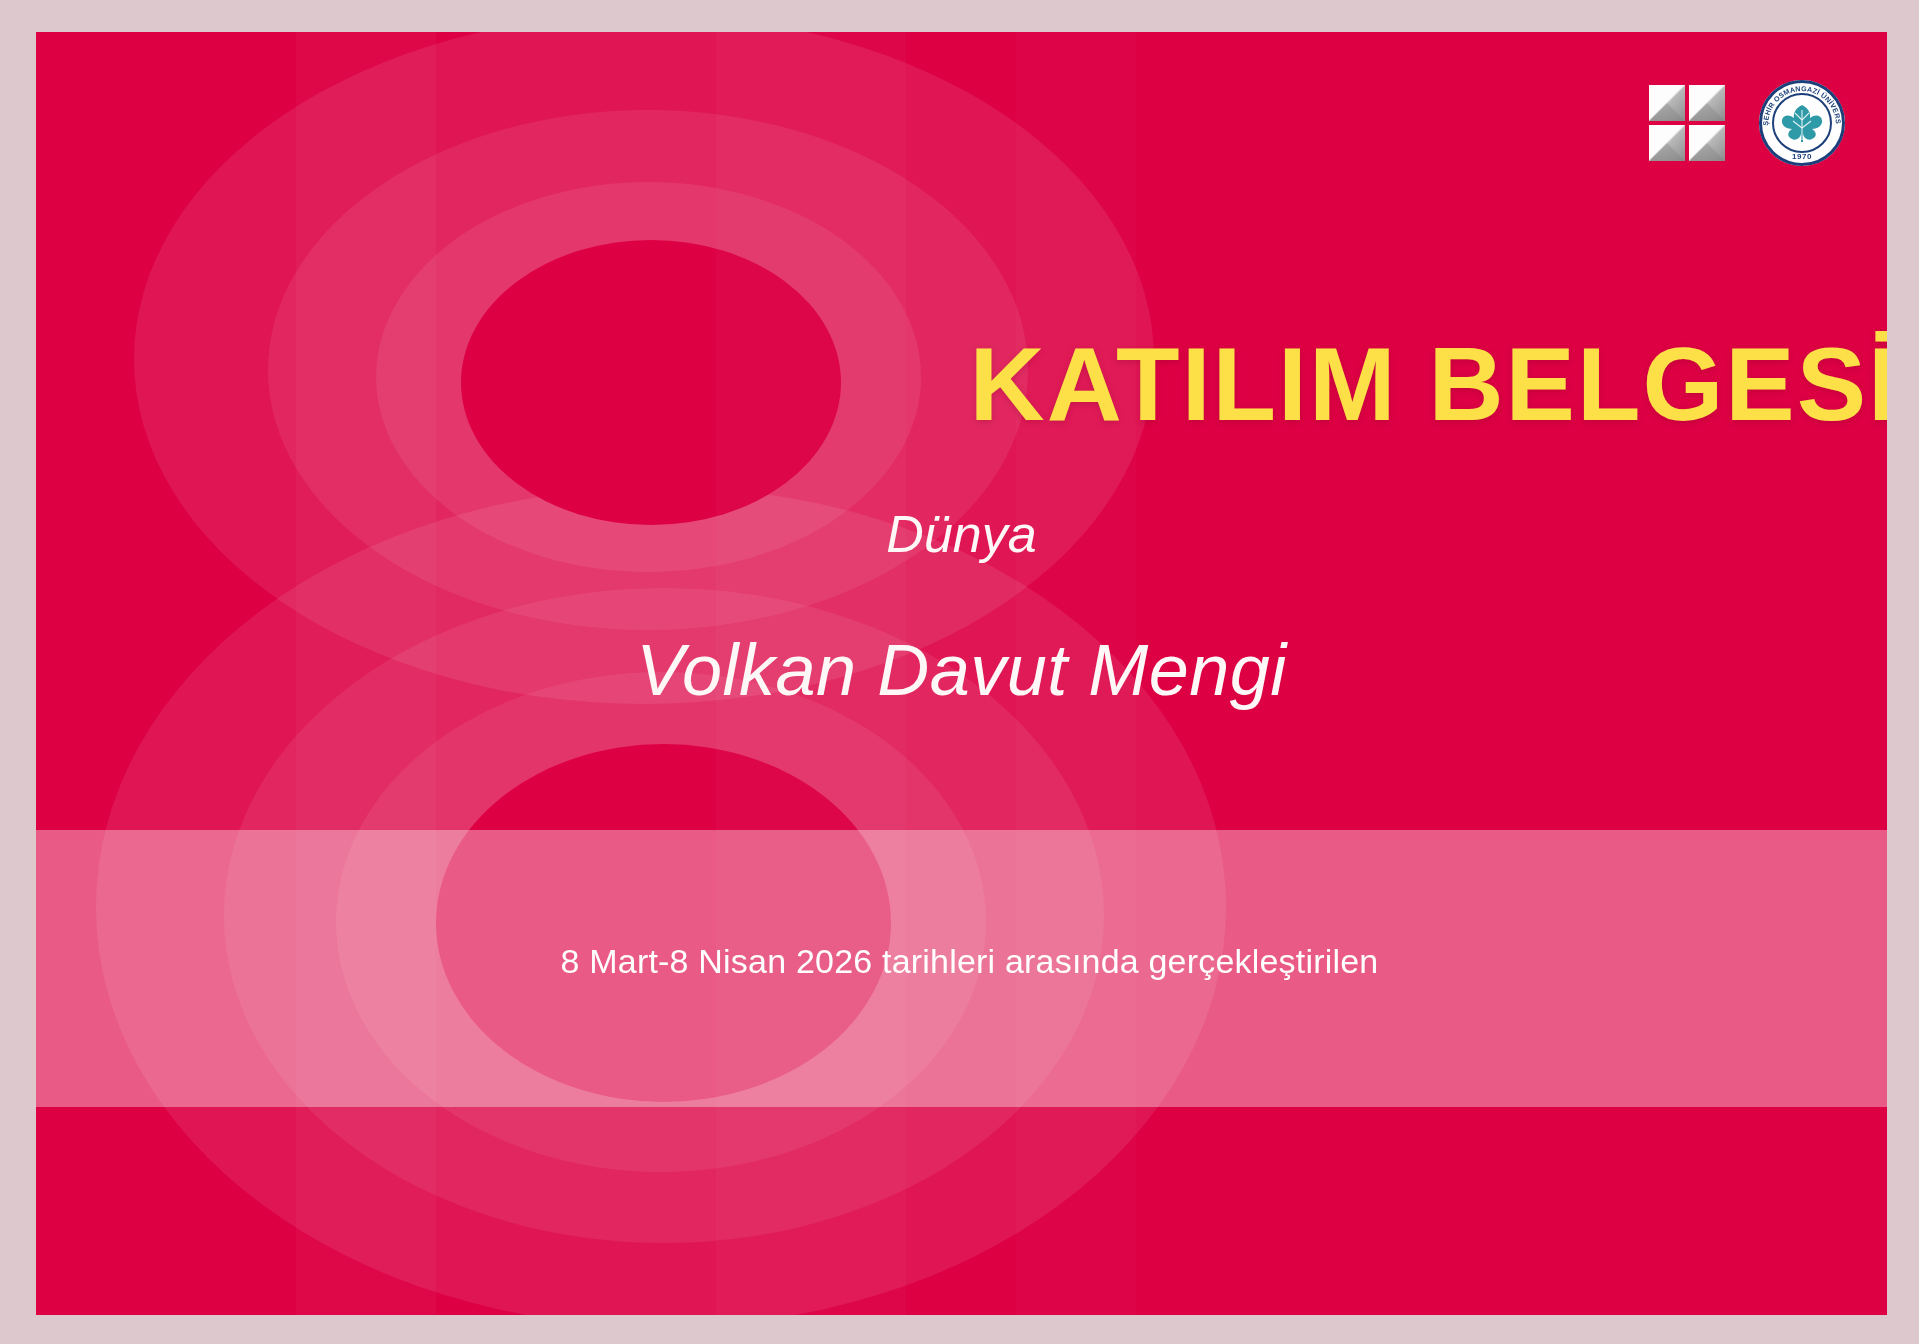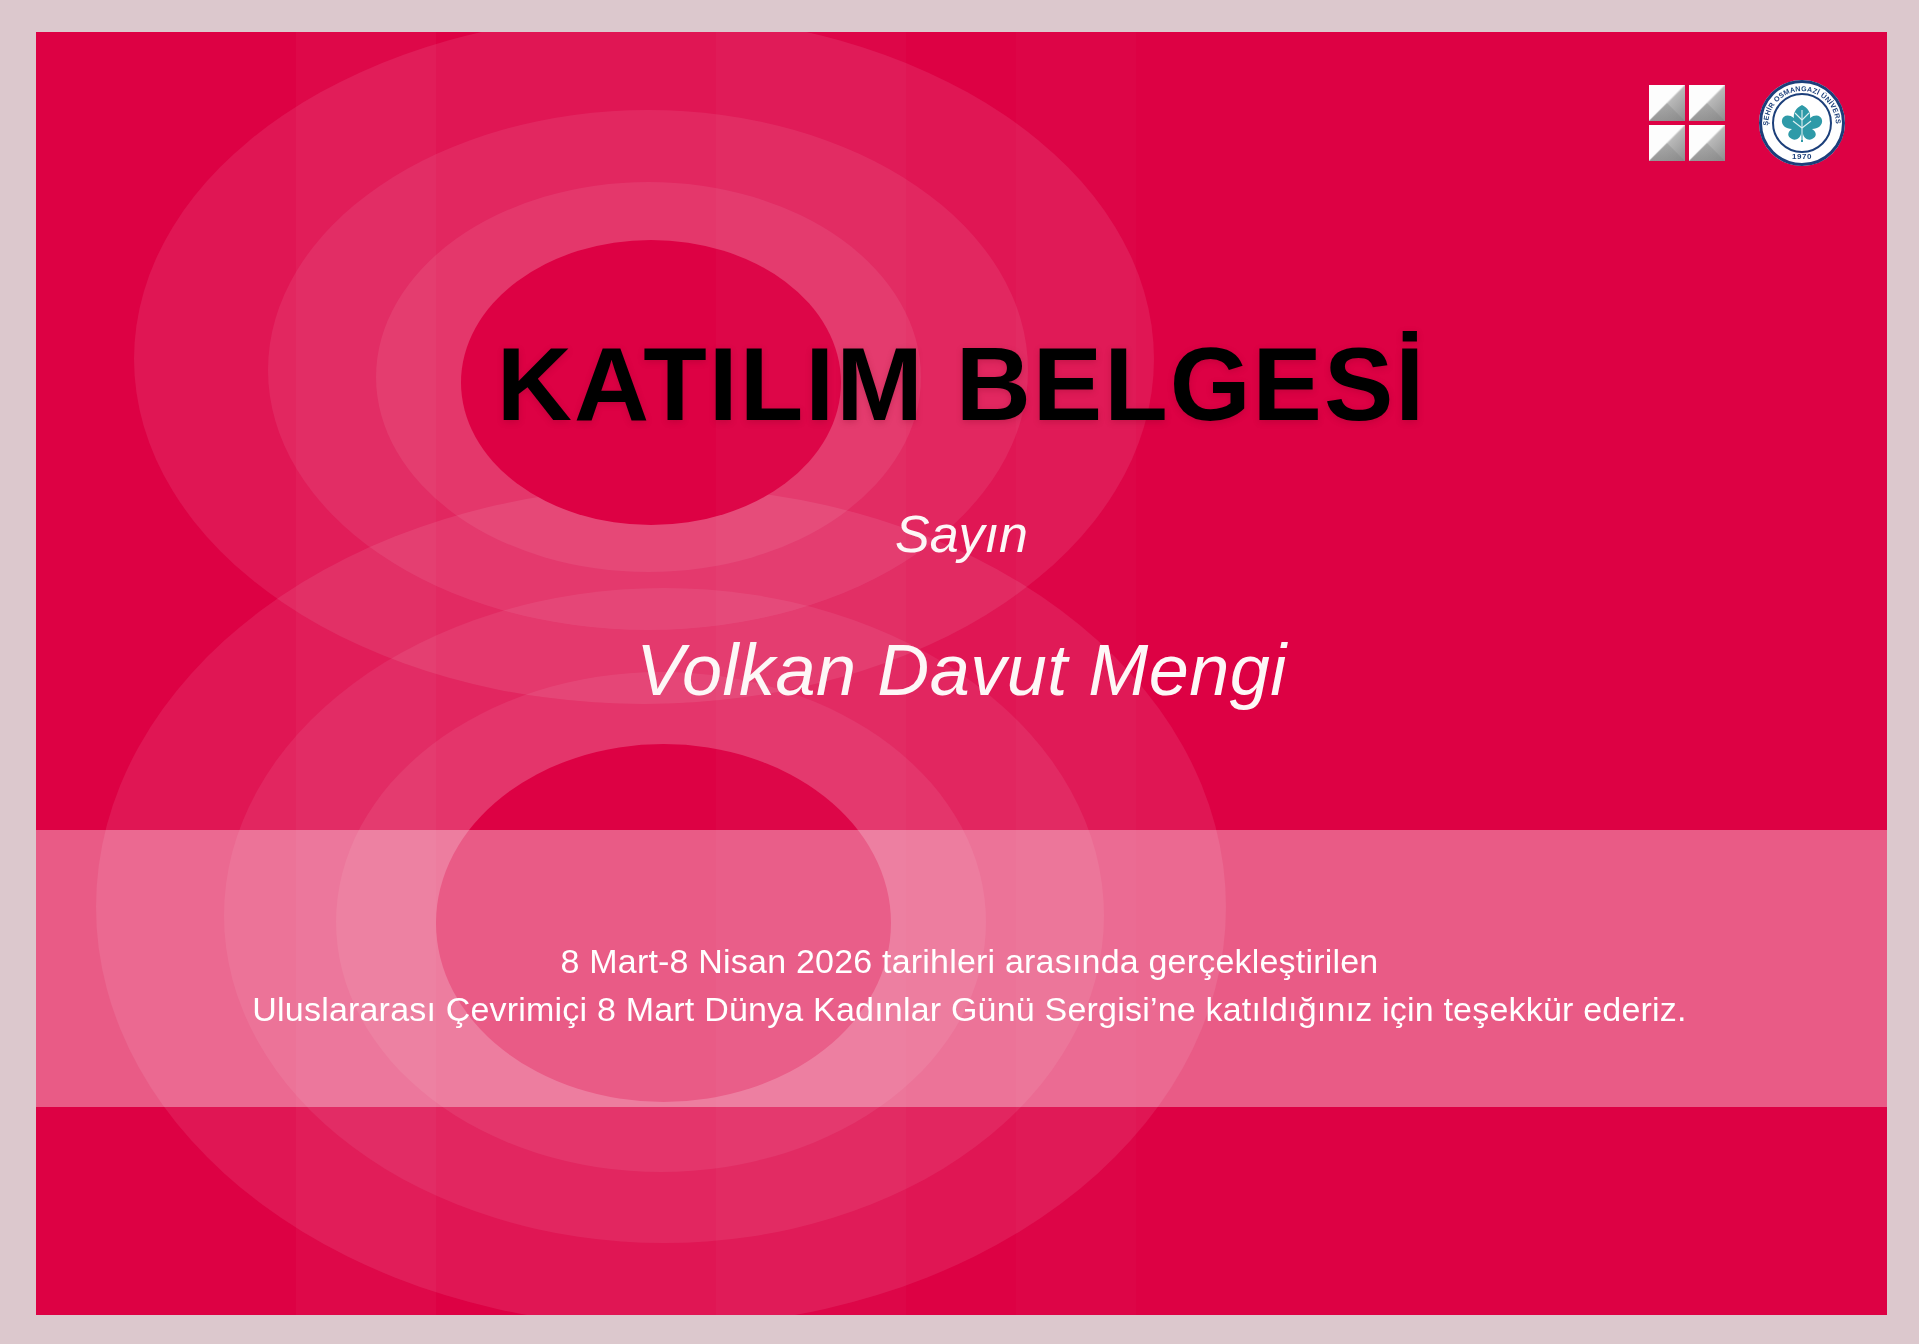--- a/index.html
+++ b/index.html
@@ -146,28 +146,29 @@
     position: absolute;
     left: 0;
     top: 0;
     width: 100%;
     text-align: center;
     color: #ffffff;
   }
 
   .title {
     position: absolute;
-    left: 0; width: 100%;
+    left: 12px; width: 100%;
     top: 300px;
     font-size: 104px;
     font-weight: bold;
     letter-spacing: 2px;
     line-height: 1;
-    color: #000000;
+    color: #fde047;
     text-shadow: 0 2px 6px rgba(120,0,30,0.25);
+    text-align: right;
   }
 
   .salutation {
     position: absolute;
     left: 0; width: 100%;
     top: 476px;
     font-size: 52px;
     font-style: italic;
     font-weight: normal;
     line-height: 1;
@@ -265,25 +266,24 @@
           <text class="seal-year" x="43" y="79" text-anchor="middle">1970</text>
         </svg>
       </div>
 
     </div>
 
     <div class="content">
 
       <div class="title">KATILIM BELGESİ</div>
 
-      <div class="salutation">Sayın</div>
+      <div class="salutation">Dünya</div>
 
       <div class="recipient">Volkan Davut Mengi</div>
 
       <div class="bodytext">
         <span class="line">8 Mart-8 Nisan 2026 tarihleri arasında gerçekleştirilen</span>
-        <span class="line">Uluslararası Çevrimiçi 8 Mart Dünya Kadınlar Günü Sergisi’ne katıldığınız için teşekkür ederiz.</span>
       </div>
 
     </div>
 
   </div>
 </div>
 
 </body></html>

